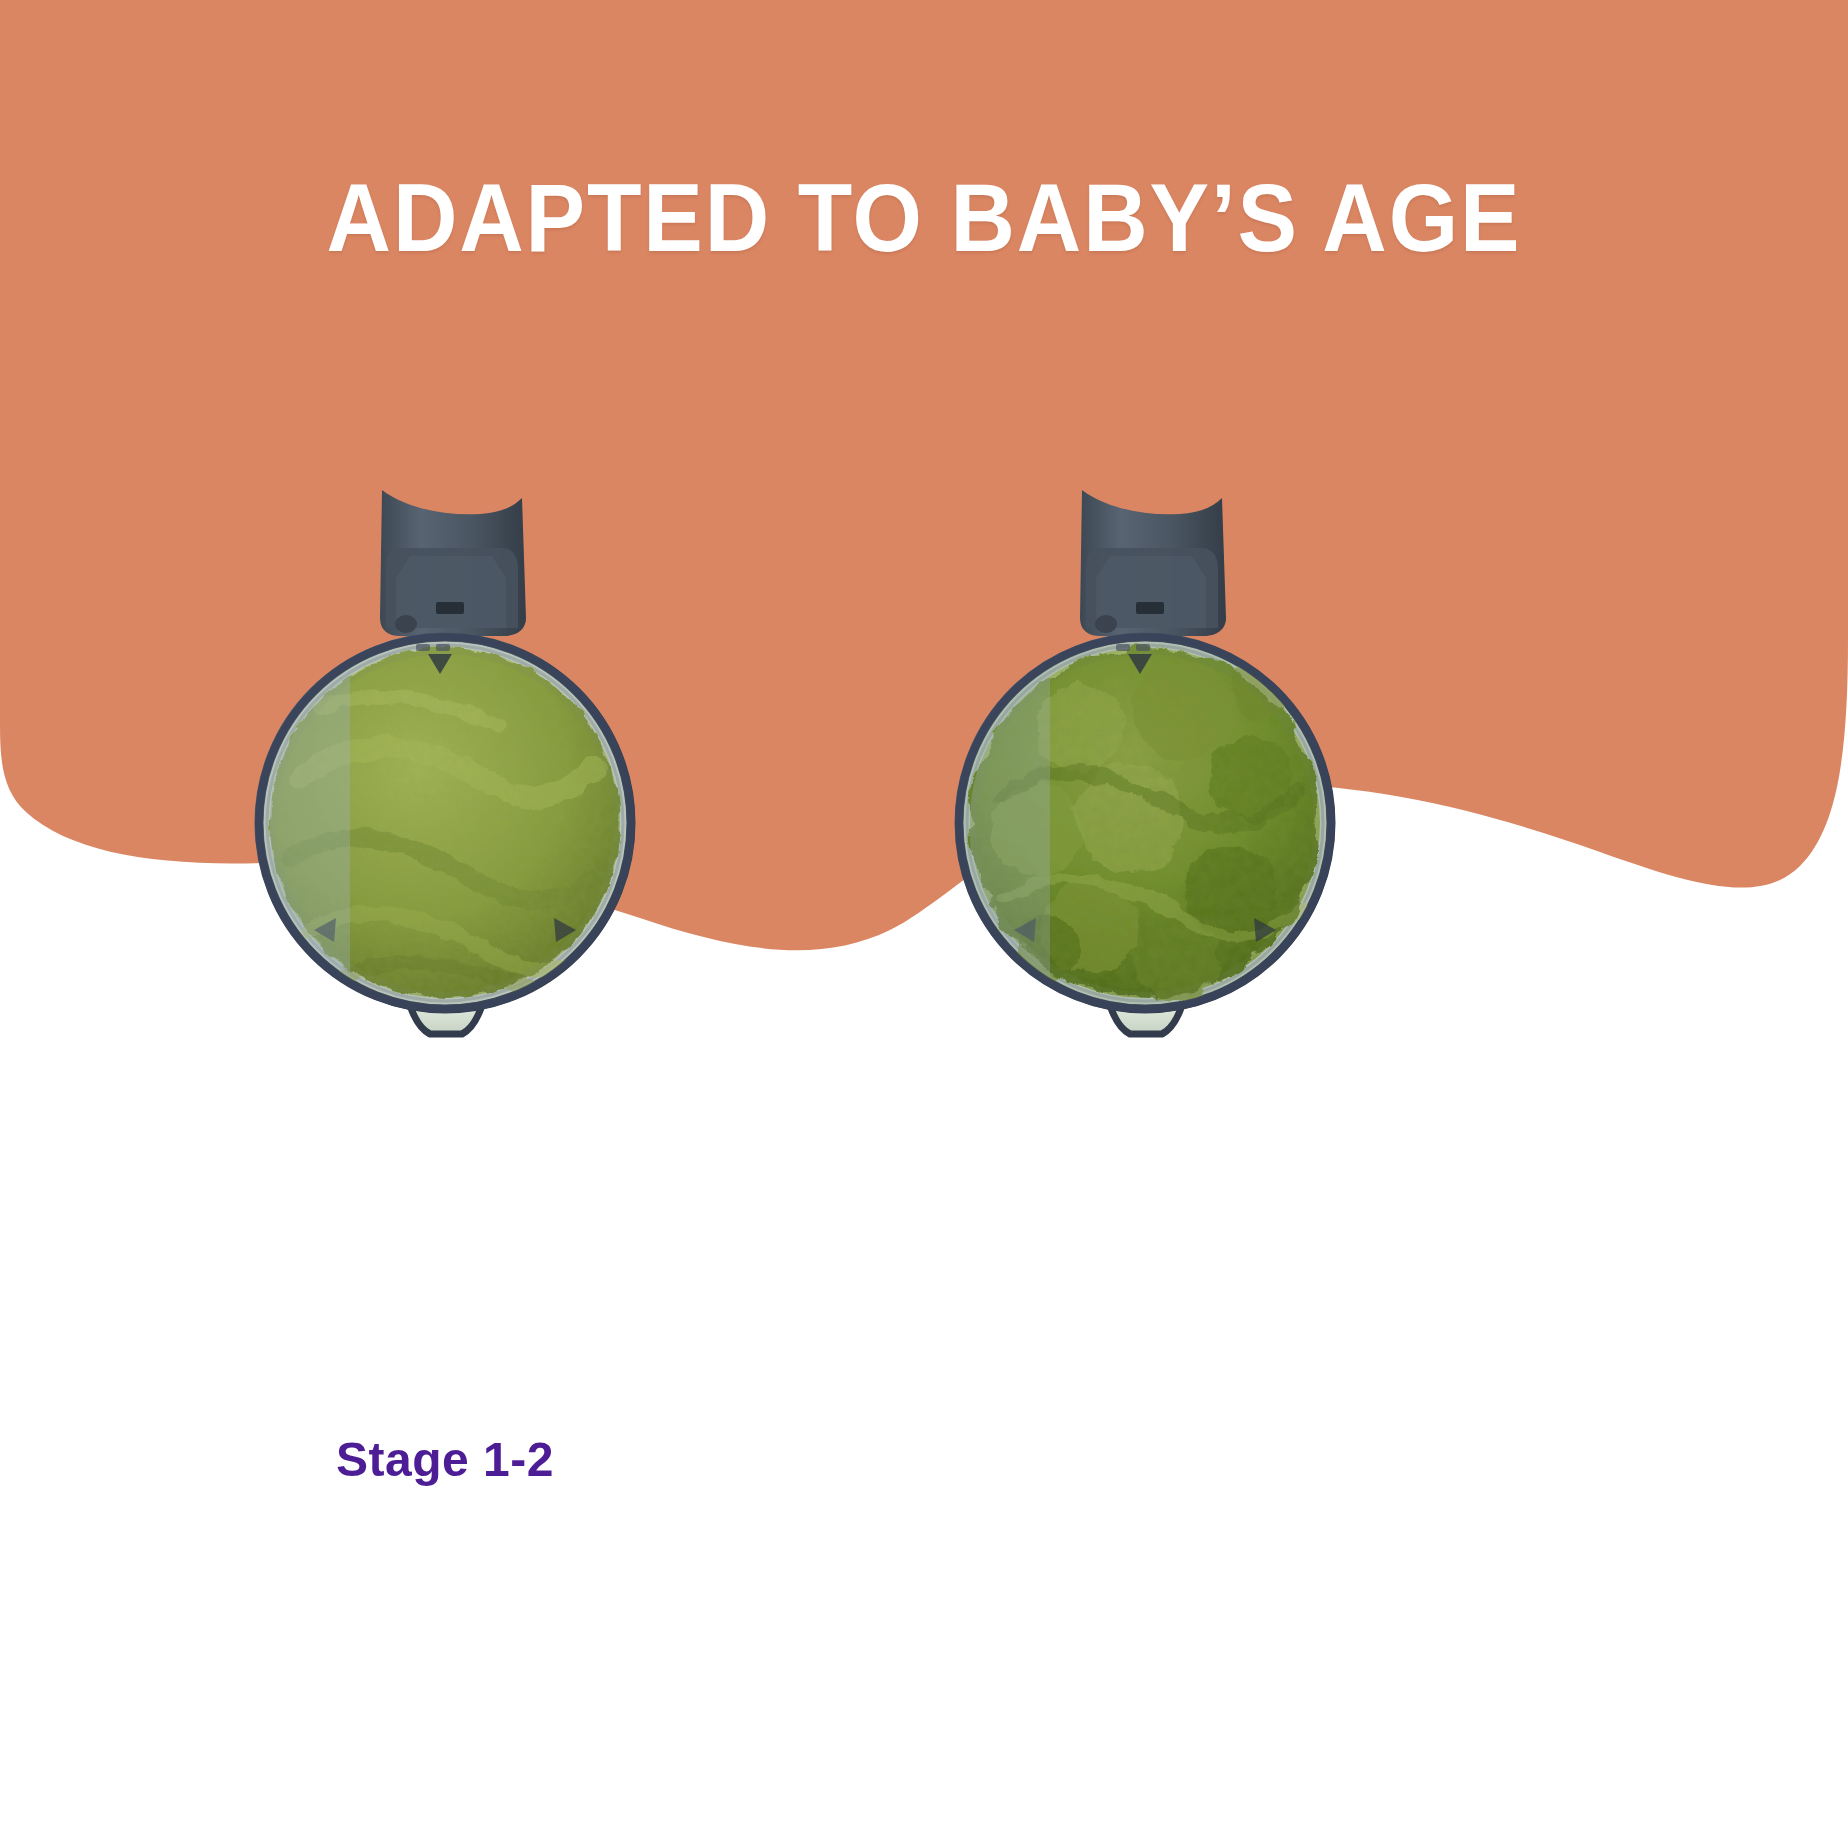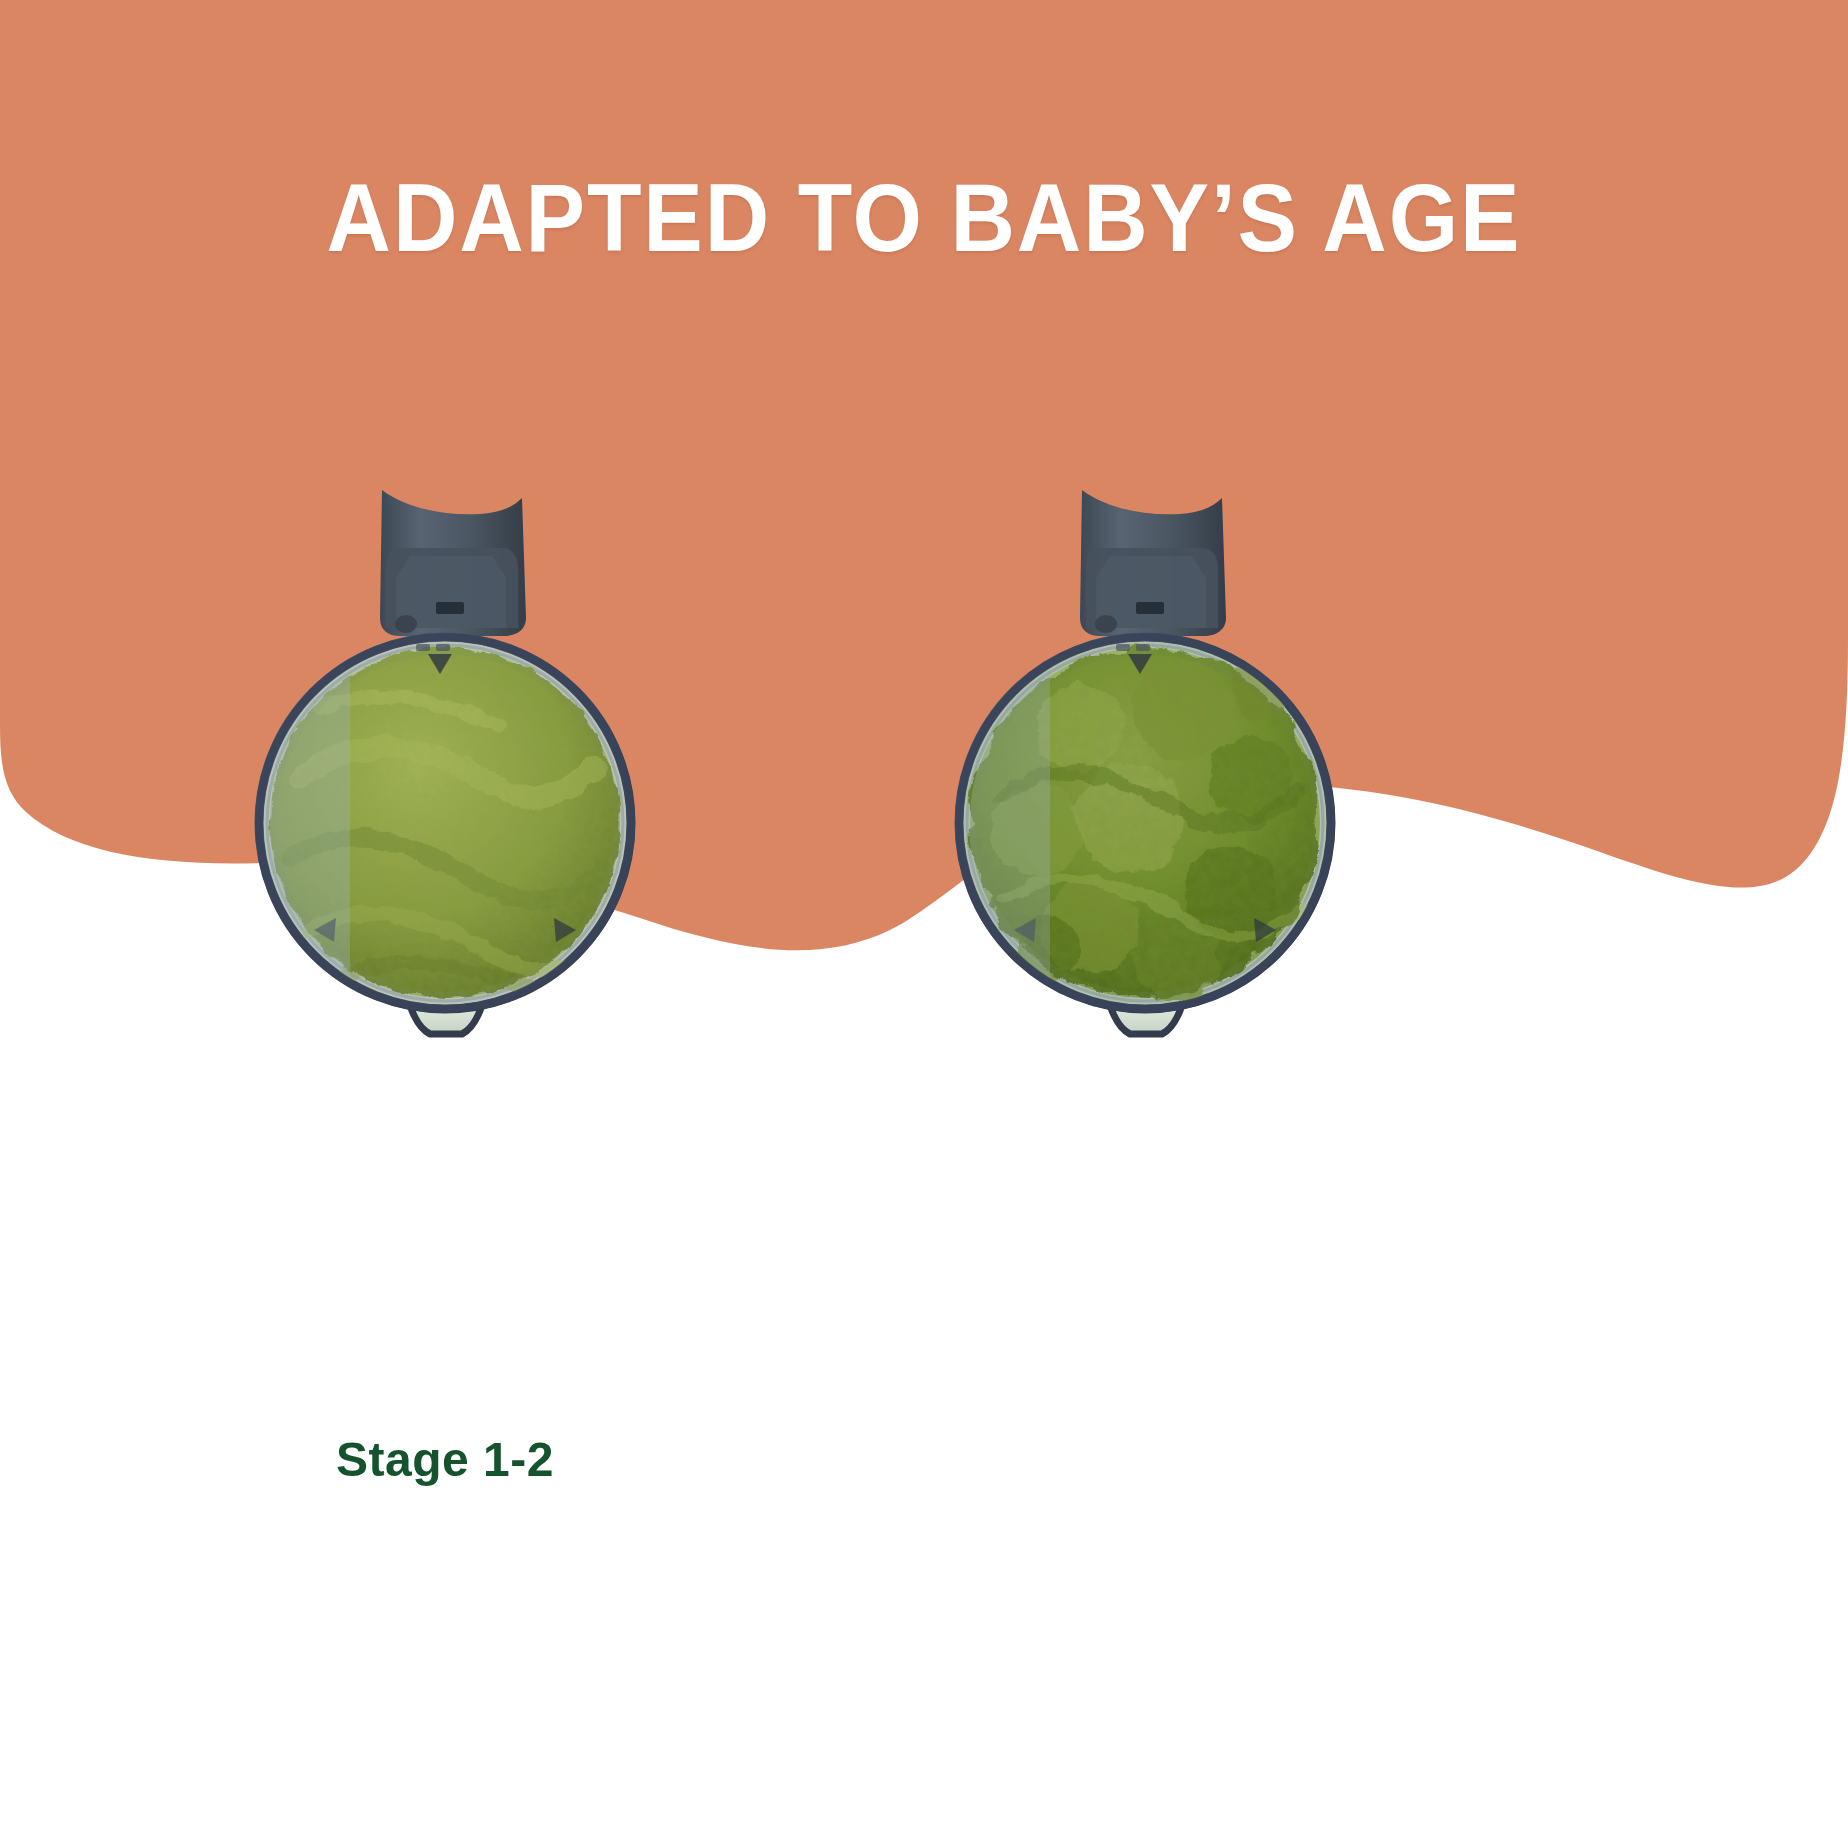--- a/index.html
+++ b/index.html
@@ -55,21 +55,21 @@
   #jug-left  { left: 230px;  top: 478px; }
   #jug-right { left: 930px;  top: 478px; }
 
   .jug svg { display:block; width:430px; height:640px; }
 
   
   .caption {
     position: absolute;
     width: 430px;
     text-align: center;
-    color: #14532d;
+    color: #4c1d95;
     font-family: "Liberation Sans", sans-serif;
     font-weight: 700;
     font-size: 48px;
     letter-spacing: 0.5px;
     top: 1432px;
   }
   #caption-left  { left: 230px; }
   #caption-right { left: 930px; }
 </style>
 </head>

